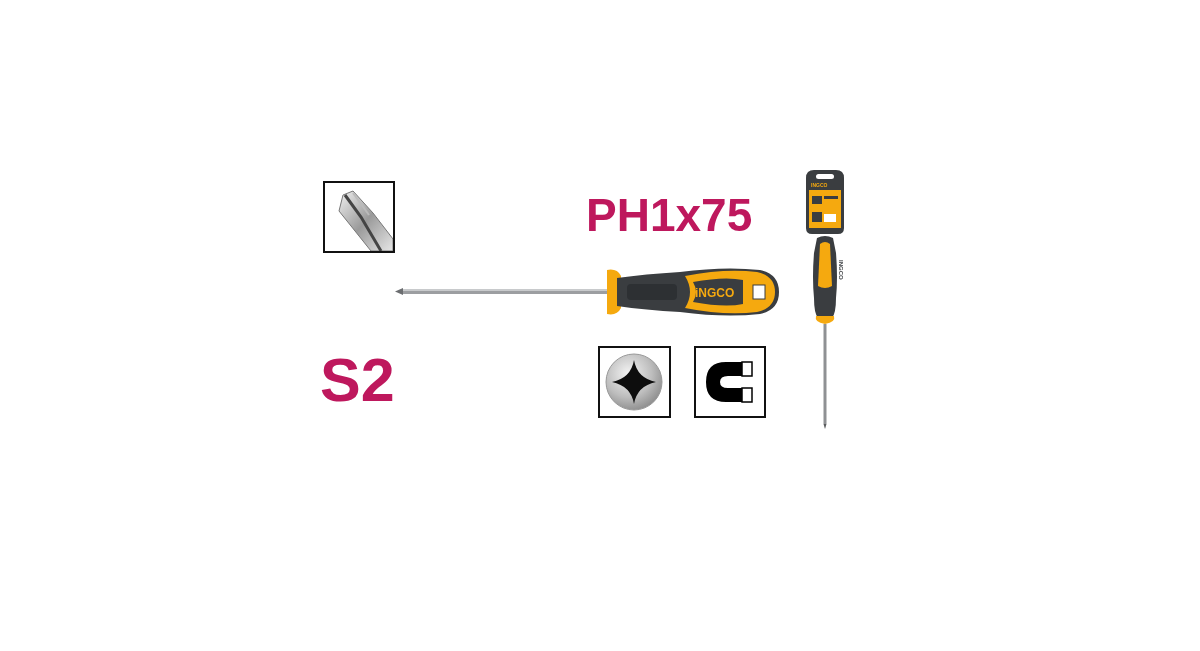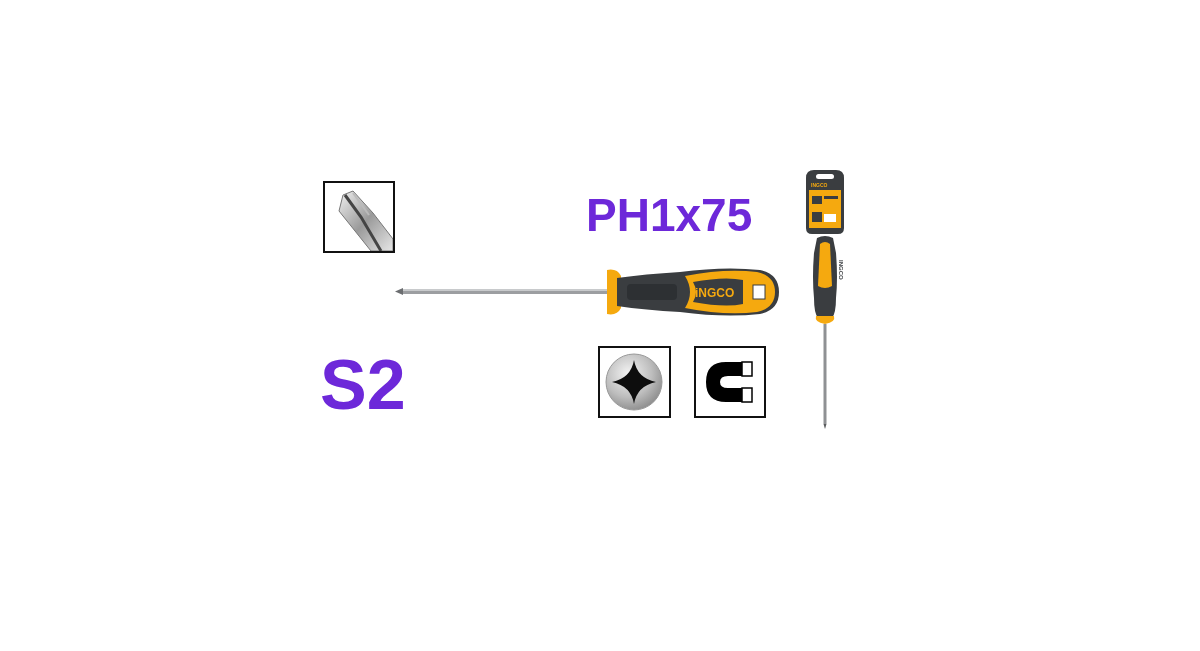--- a/index.html
+++ b/index.html
@@ -1,19 +1,19 @@
 <!DOCTYPE html>
 <html><head>
 <meta charset="utf-8">
 <style>
   html, body { margin:0; padding:0; background:#ffffff; }
   body { width:1200px; height:651px; position:relative; overflow:hidden; font-family:"Liberation Sans", sans-serif; }
   .abs { position:absolute; }
   .icon-box { border:2px solid #111; background:#fff; box-sizing:border-box; }
-  .big-text { font-family:"Liberation Sans", sans-serif; font-weight:bold; color:#6d28d9; line-height:1; letter-spacing:0px; }
+  .big-text { font-family:"Liberation Sans", sans-serif; font-weight:bold; color:#be185d; line-height:1; letter-spacing:0px; }
 </style>
 </head>
 <body>
 
 <div class="abs icon-box" style="left:323px; top:181px; width:72px; height:72px;">
   <svg width="68" height="68" viewBox="0 0 68 68">
     <defs>
       <linearGradient id="tipg" x1="0" y1="0" x2="1" y2="1">
         <stop offset="0" stop-color="#f2f2f2"></stop>
         <stop offset="0.5" stop-color="#9a9a9a"></stop>
@@ -21,21 +21,21 @@
       </linearGradient>
     </defs>
     <path d="M18 12 L28 8 L48 30 L68 56 L68 68 L46 68 L30 48 L14 28 Z" fill="url(#tipg)" stroke="#777" stroke-width="1"></path>
     <path d="M20 12 L36 34 L56 68" fill="none" stroke="#444" stroke-width="3"></path>
     <path d="M28 10 L44 32" fill="none" stroke="#bbb" stroke-width="2"></path>
   </svg>
 </div>
 
 <div class="abs big-text" style="left:586px; top:192px; font-size:46px;">PH1x75</div>
 
-<div class="abs big-text" style="left:320px; top:350px; font-size:70px;">S2</div>
+<div class="abs big-text" style="left:320px; top:350px; font-size:61px;">S2</div>
 
 <svg class="abs" style="left:395px; top:262px;" width="385" height="60" viewBox="0 0 385 60">
 
   <rect x="8" y="27" width="210" height="5" fill="#9c9ea1"></rect>
   <rect x="8" y="27" width="210" height="2" fill="#c8cacc"></rect>
 
   <path d="M0 29.5 L8 26 L8 33 Z" fill="#6b6d70"></path>
 
   <path d="M212 8 Q222 6 226 14 L226 46 Q222 54 212 52 Z" fill="#f5a90f"></path>
 

